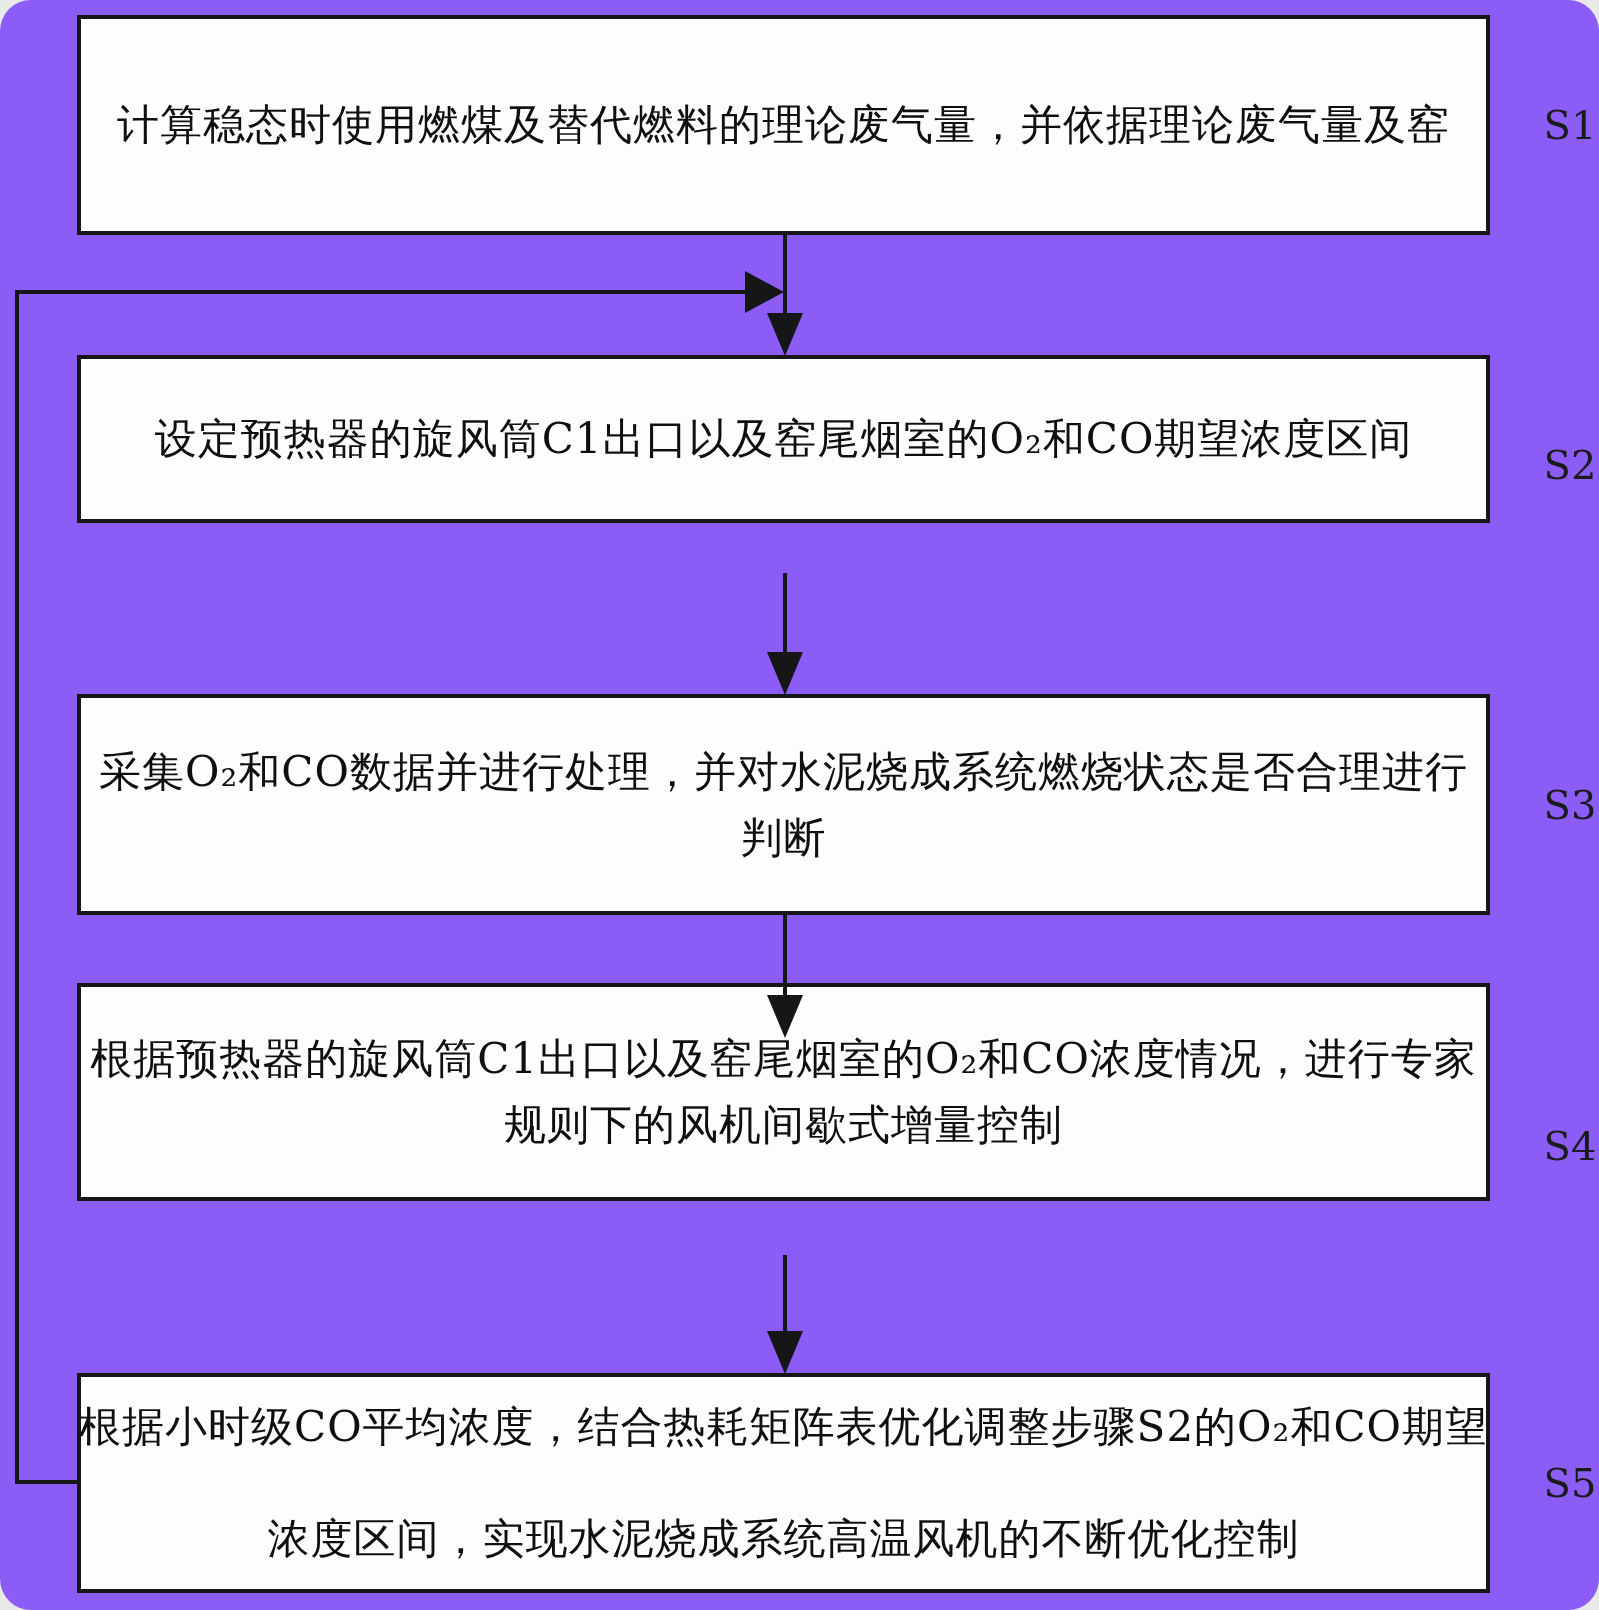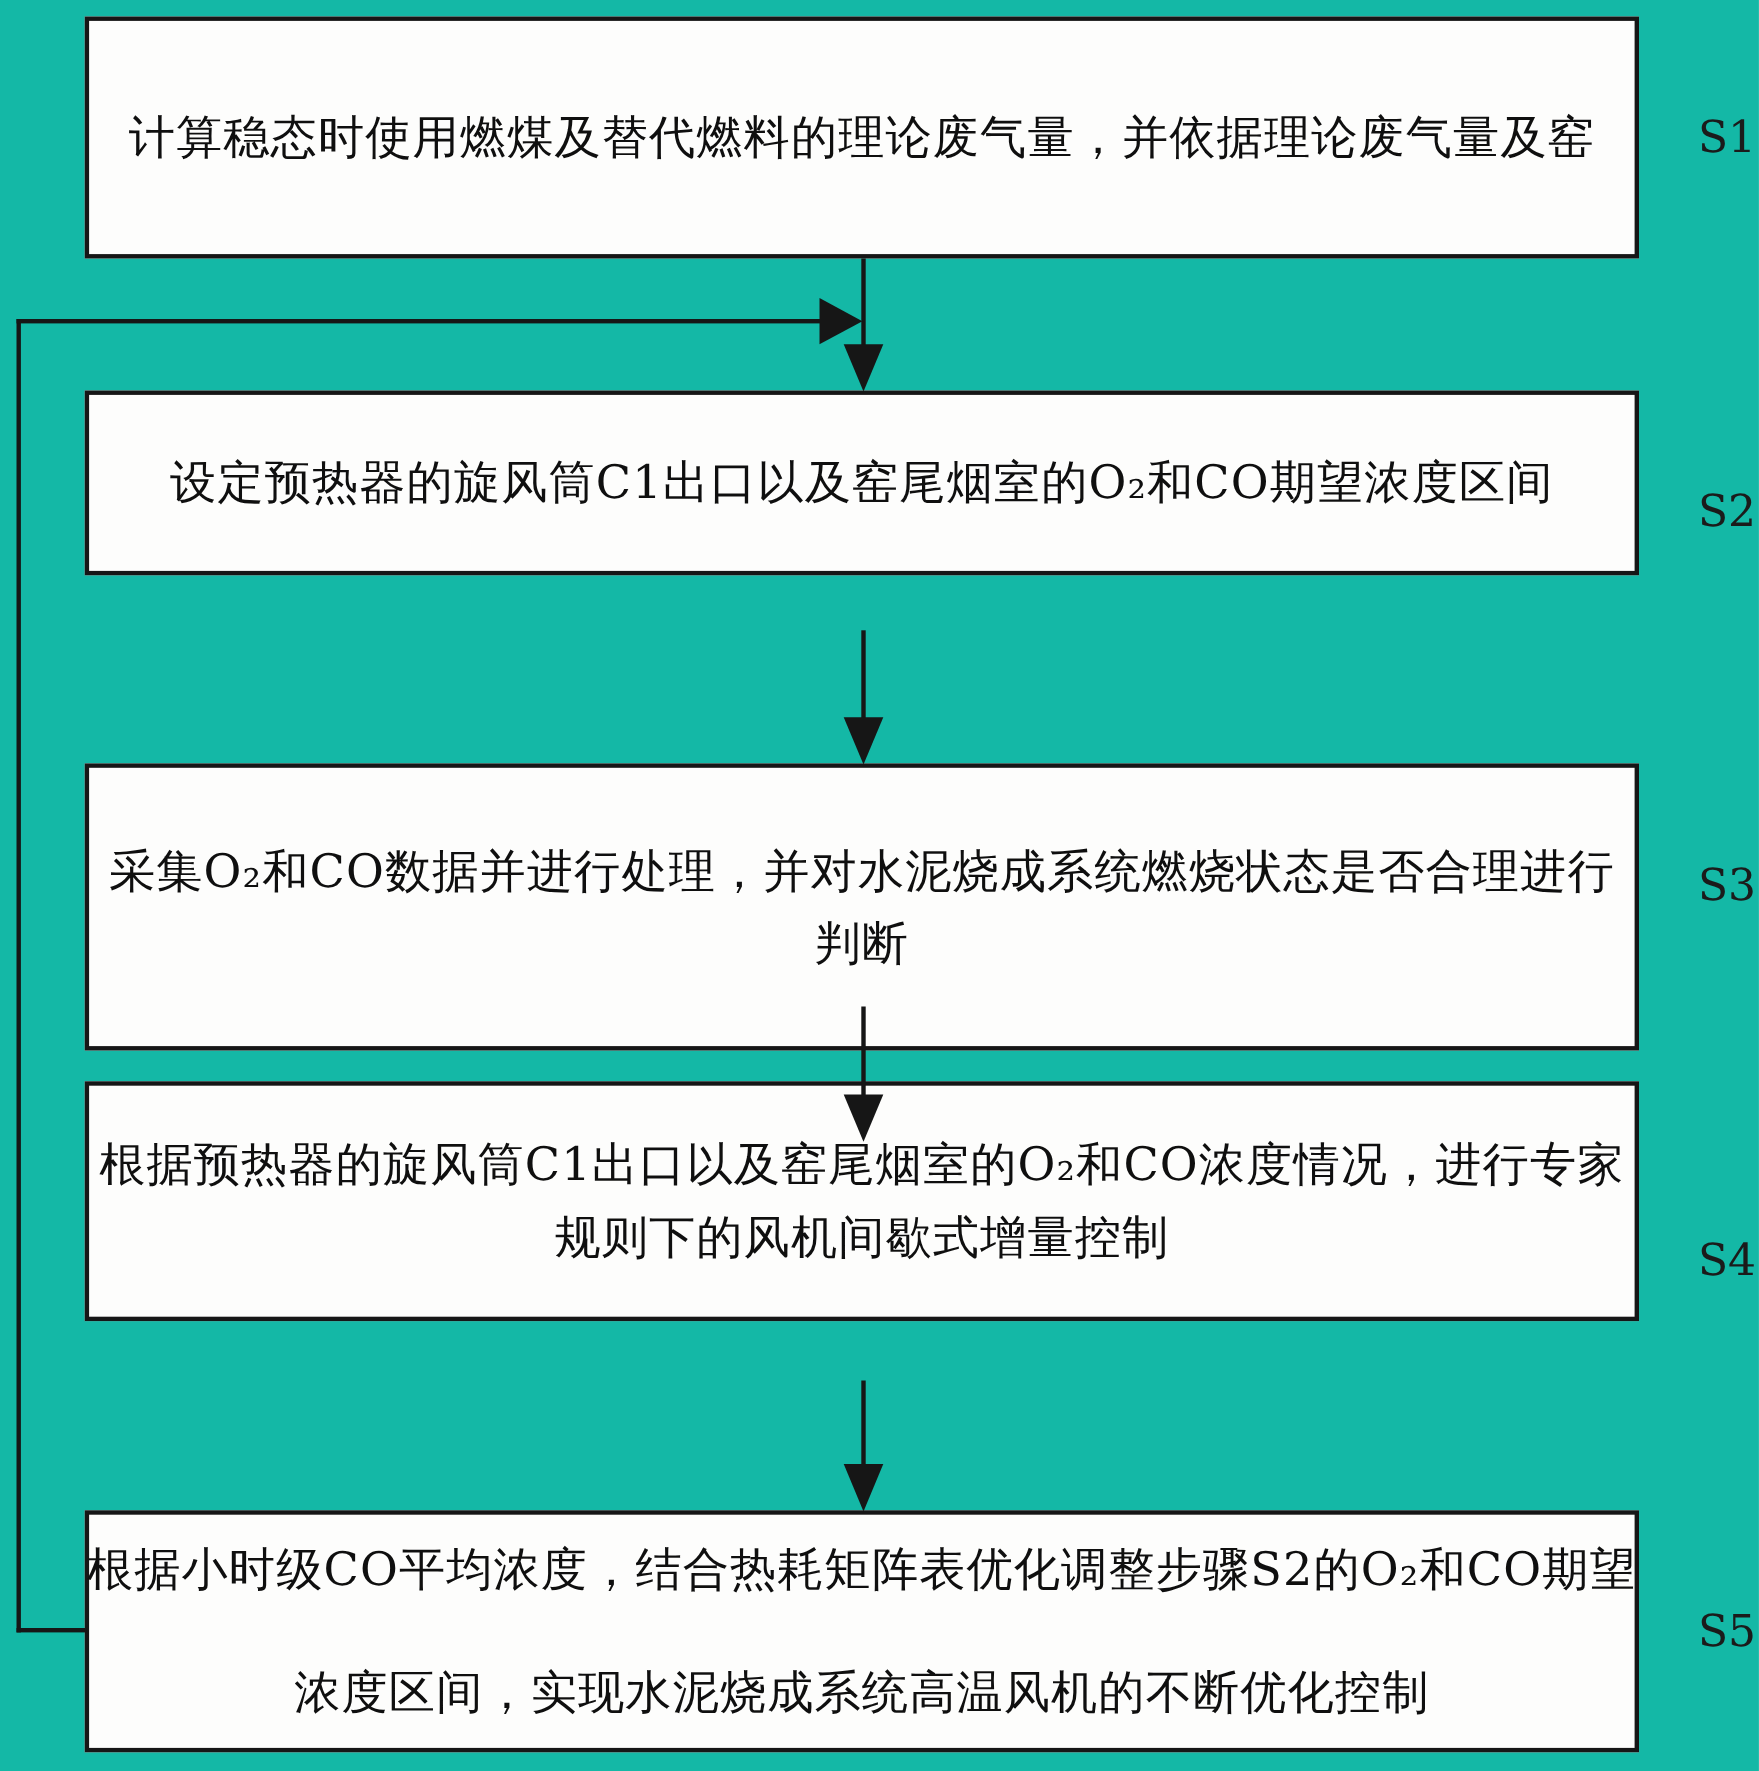--- a/index.html
+++ b/index.html
@@ -4,22 +4,23 @@
 <style>
   html, body { margin: 0; padding: 0; }
   body {
     background: #e9e9e7;
     font-family: "DejaVu Serif", "Liberation Serif", serif;
   }
   .canvas {
     position: relative;
     width: 1599px;
     height: 1610px;
-    background: #14b8a6;
+    background: #8b5cf6;
     overflow: hidden;
+    border-radius: 31px;
   }
   .step-box {
     position: absolute;
     left: 77px;
     width: 1413px;
     box-sizing: border-box;
     background: #fdfdfc;
     border: 4px solid #161616;
     display: flex;
     flex-direction: column;
@@ -61,21 +62,21 @@
     position: absolute;
     width: 0; height: 0;
     border-top: 21px solid transparent;
     border-bottom: 21px solid transparent;
     border-left: 39px solid #161616;
   }
 
   
   #box-s1 { top: 15px;   height: 220px; }
   #box-s2 { top: 355px;  height: 168px; }
-  #box-s3 { top: 694px;  height: 261px; }
+  #box-s3 { top: 694px;  height: 221px; }
   #box-s4 { top: 983px; height: 218px; }
   #box-s5 { top: 1373px; height: 220px; gap: 46px; }
 
   #label-s1 { top: 100px; }
   #label-s2 { top: 440px; }
   #label-s3 { top: 780px; }
   #label-s4 { top: 1121px; }
   #label-s5 { top: 1458px; }
 
   

